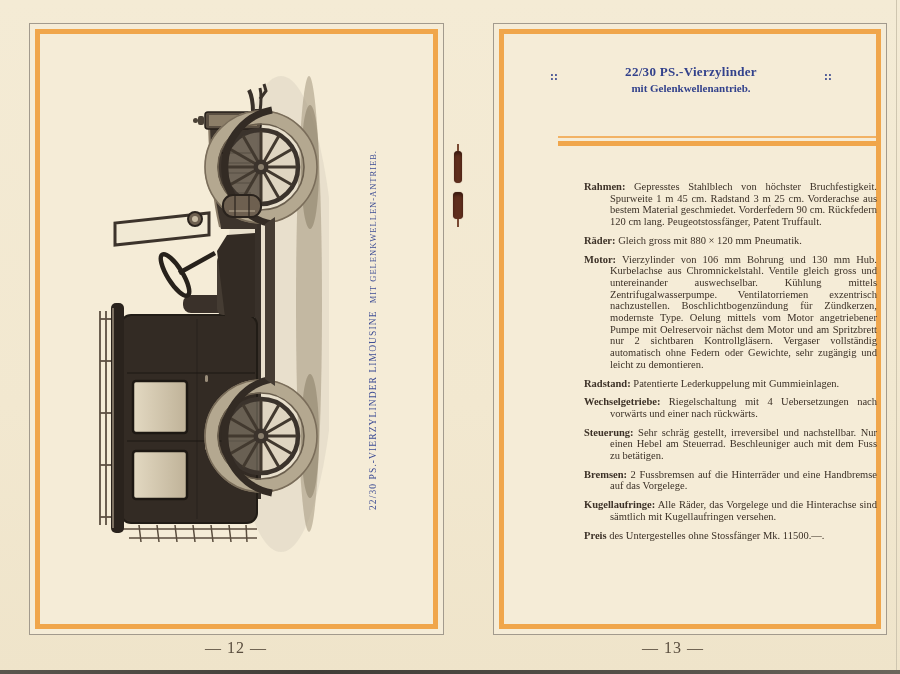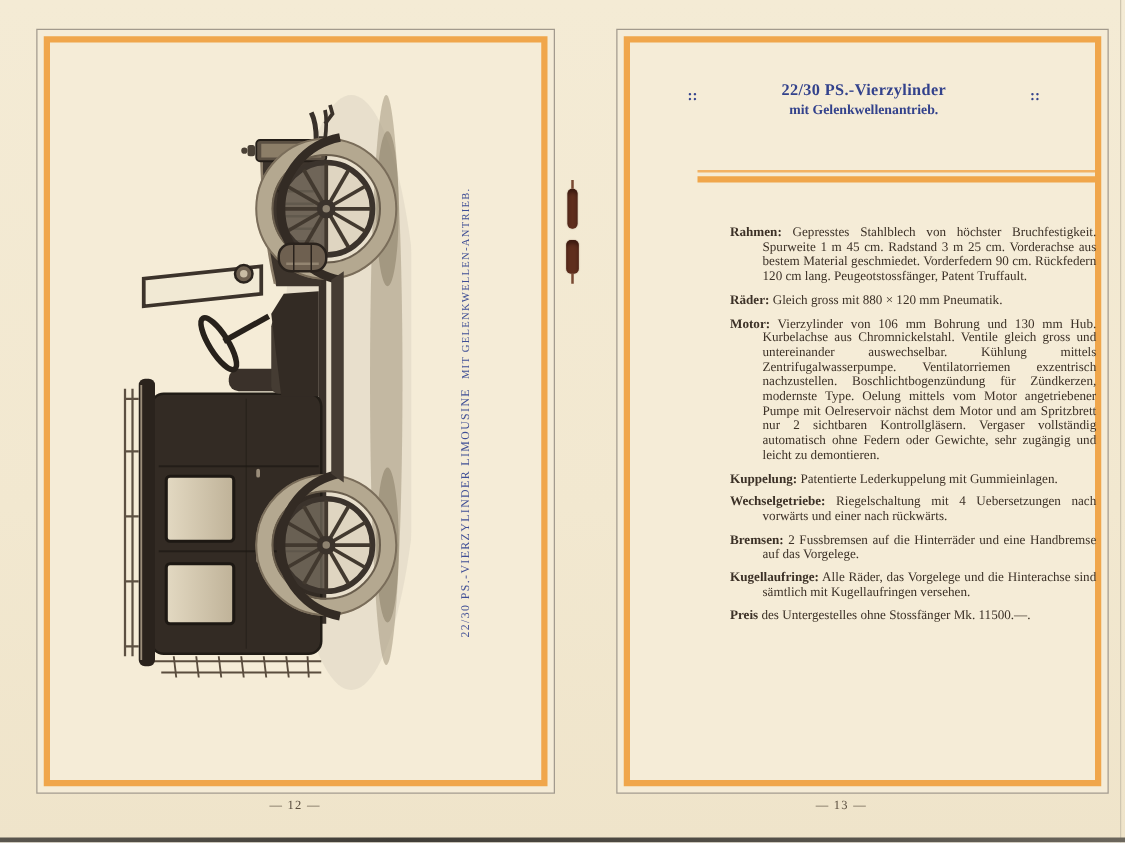--- a/index.html
+++ b/index.html
@@ -30,21 +30,21 @@
   .page-subtitle{font-size:11px;font-weight:bold;color:#33428c;margin-top:2px;}
   .rule-thin{position:absolute;left:64px;top:112px;width:318px;height:1.5px;background:#f2b264;}
   .rule-thick{position:absolute;left:64px;top:117px;width:318px;height:4.5px;background:#f0a64b;}
   .spec-list{position:absolute;left:50px;top:157px;width:293px;margin-left:40px;}
   .spec{
     font-size:10.5px;line-height:11.7px;text-align:justify;color:#3c3127;
     margin:0 0 7px 0;padding-left:26px;text-indent:-26px;
   }
   .spec-label{font-weight:bold;}
   
-  .page-num{position:absolute;top:639px;width:110px;text-align:center;font-size:10px;color:#5a4e3f;letter-spacing:1px;}
+  .page-num{position:absolute;top:639px;width:110px;text-align:center;font-size:16px;color:#5a4e3f;letter-spacing:1px;}
   .page-num-left{left:181px;}
   .page-num-right{left:618px;}
   .stitch{position:absolute;background:#5f2e1d;border-radius:4px;box-shadow:inset 0 3px 3px rgba(20,5,0,.45),0 0 1px rgba(60,20,5,.6);}
   .stitch-1{left:454px;top:151px;width:8px;height:32px;}
   .stitch-1::before{content:"";position:absolute;left:3px;top:-7px;width:2px;height:7px;background:#7a4a33;}
   .stitch-2{left:453px;top:192px;width:10px;height:27px;}
   .stitch-2::after{content:"";position:absolute;left:4px;bottom:-8px;width:2px;height:8px;background:#7a4a33;}
   .scan-edge-bottom{position:absolute;left:0;bottom:0;width:100%;height:4px;background:linear-gradient(90deg,#5a564e,#403d37 35%,#5a564e 80%,#6b665c);}
   .scan-edge-right{position:absolute;right:3px;top:0;height:100%;width:1px;background:#cfc6b0;}
 </style>
@@ -197,25 +197,26 @@
   <div class="rule-thin"></div>
   <div class="rule-thick"></div>
 
   <div class="spec-list">
   <p class="spec"><span class="spec-label">Rahmen:</span><span class="spec-text"> Gepresstes Stahlblech von höchster Bruchfestigkeit. Spurweite 1 m 45 cm. Radstand 3 m 25 cm. Vorderachse aus bestem Material geschmiedet. Vorderfedern 90 cm. Rückfedern 120 cm lang. Peugeotstossfänger, Patent Truffault.</span></p>
 
   <p class="spec"><span class="spec-label">Räder:</span><span class="spec-text"> Gleich gross mit 880 × 120 mm Pneumatik.</span></p>
 
   <p class="spec"><span class="spec-label">Motor:</span><span class="spec-text"> Vierzylinder von 106 mm Bohrung und 130 mm Hub. Kurbelachse aus Chromnickelstahl. Ventile gleich gross und untereinander auswechselbar. Kühlung mittels Zentrifugalwasserpumpe. Ventilatorriemen exzentrisch nachzustellen. Boschlichtbogenzündung für Zündkerzen, modernste Type. Oelung mittels vom Motor angetriebener Pumpe mit Oelreservoir nächst dem Motor und am Spritzbrett nur 2 sichtbaren Kontrollgläsern. Vergaser vollständig automatisch ohne Federn oder Gewichte, sehr zugängig und leicht zu demontieren.</span></p>
 
-  <p class="spec"><span class="spec-label">Kuppelung:</span><span class="spec-text"> Patentierte Lederkuppelung mit Gummieinlagen.</span></p>
+  <p class="spec"><span class="spec-label">Radstand:</span><span class="spec-text"> Patentierte Lederkuppelung mit Gummieinlagen.</span></p>
 
   <p class="spec"><span class="spec-label">Wechselgetriebe:</span><span class="spec-text"> Riegelschaltung mit 4 Uebersetzungen nach vorwärts und einer nach rückwärts.</span></p>
 
 
+  <p class="spec"><span class="spec-label">Steuerung:</span><span class="spec-text"> Sehr schräg gestellt, irreversibel und nachstellbar. Nur einen Hebel am Steuerrad. Beschleuniger auch mit dem Fuss zu betätigen.</span></p>
 
   <p class="spec"><span class="spec-label">Bremsen:</span><span class="spec-text"> 2 Fussbremsen auf die Hinterräder und eine Handbremse auf das Vorgelege.</span></p>
 
   <p class="spec"><span class="spec-label">Kugellaufringe:</span><span class="spec-text"> Alle Räder, das Vorgelege und die Hinterachse sind sämtlich mit Kugellaufringen versehen.</span></p>
 
   <p class="spec"><span class="spec-label">Preis</span><span class="spec-text"> des Untergestelles ohne Stossfänger Mk. 11500.—.</span></p>
 </div>
 </div>
 
 <div class="page-num page-num-right">— 13 —</div>

